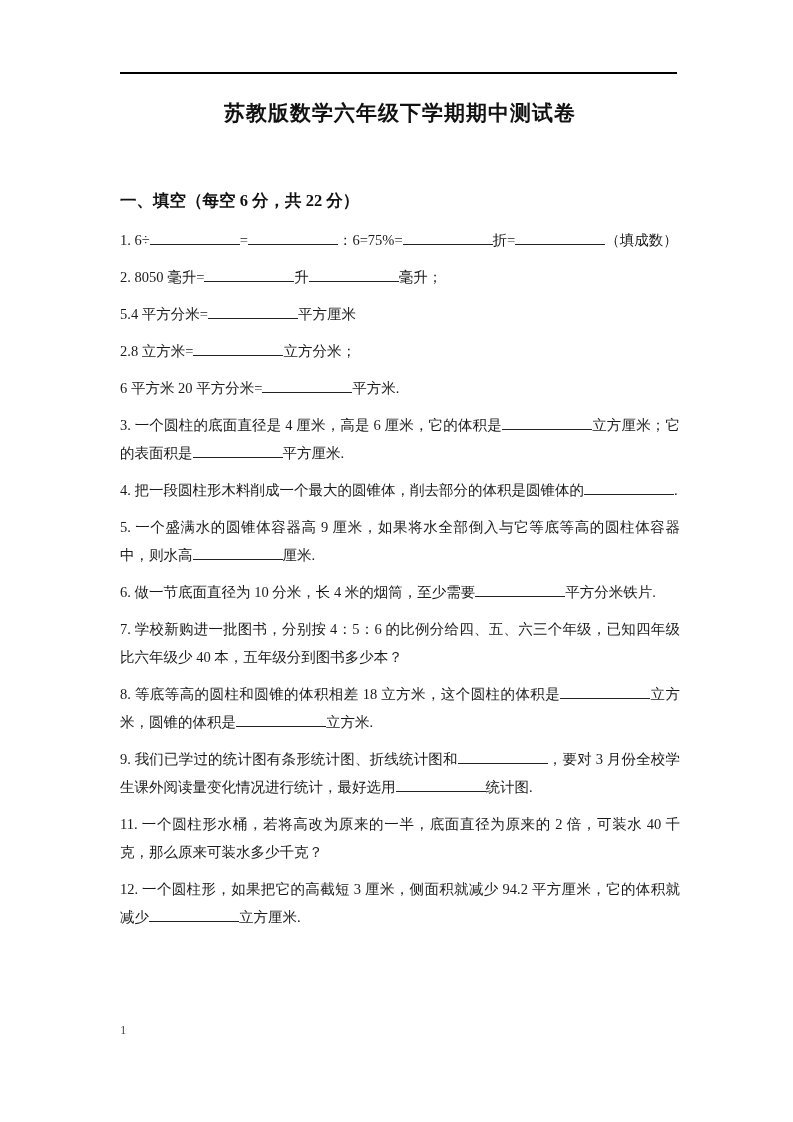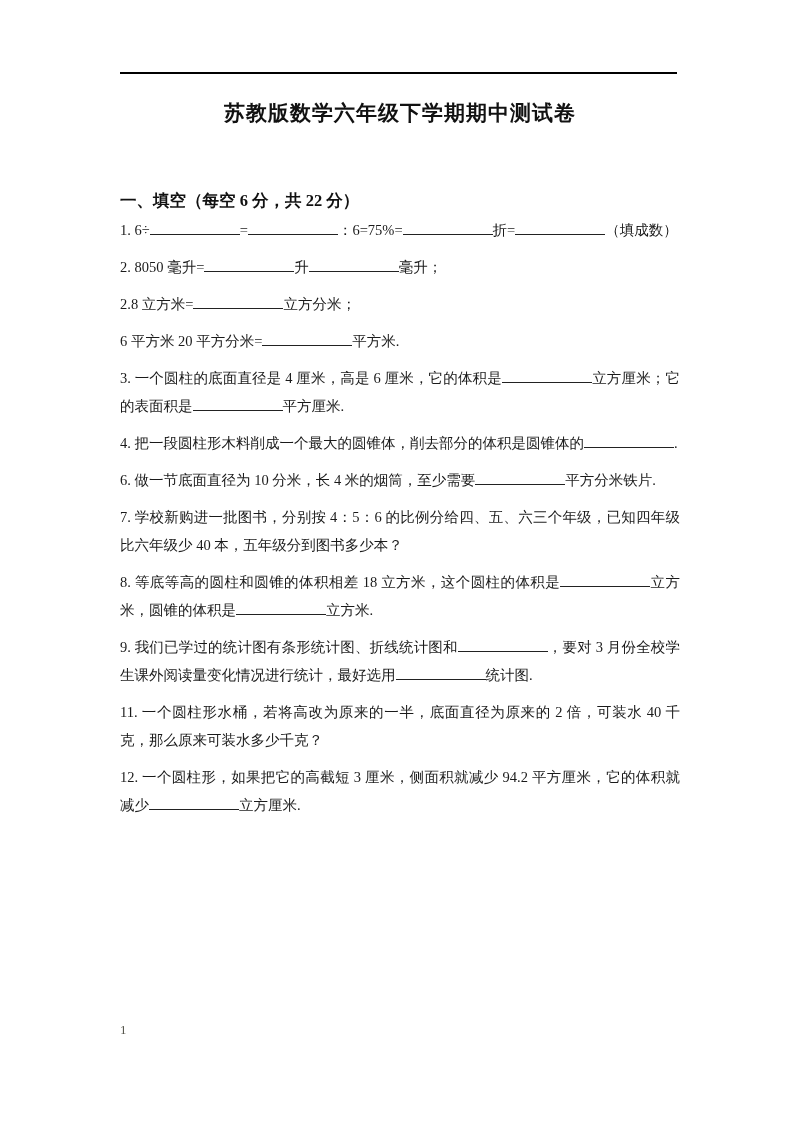--- a/index.html
+++ b/index.html
@@ -39,21 +39,21 @@
     color: #111111;
   }
   .section-heading {
     margin: 62px 0 0 0;
     font-size: 16.5px;
     line-height: 22px;
     font-weight: bold;
     color: #111111;
   }
   .question-list {
-    margin-top: 4px;
+    margin-top: 14px;
   }
   .question {
     margin: 0 0 9px 0;
     font-size: 14.5px;
     line-height: 28px;
     text-align: justify;
     text-justify: inter-ideograph;
     color: #1a1a1a;
   }
   .blank {
@@ -79,24 +79,26 @@
   <div class="header-rule"></div>
 
   <div class="content">
     <h1 class="doc-title">苏教版数学六年级下学期期中测试卷</h1>
 
     <h2 class="section-heading">一、填空（每空 6 分，共 22 分）</h2>
 
     <div class="question-list">
         <p class="question">1. 6÷<span class="blank"></span>=<span class="blank"></span>：6=75%=<span class="blank"></span>折=<span class="blank"></span>（填成数）</p>
         <p class="question">2. 8050 毫升=<span class="blank"></span>升<span class="blank"></span>毫升；</p>
+        <p class="question">5.4 平方分米=<span class="blank"></span>平方厘米</p>
         <p class="question">2.8 立方米=<span class="blank"></span>立方分米；</p>
         <p class="question">6 平方米 20 平方分米=<span class="blank"></span>平方米.</p>
         <p class="question">3. 一个圆柱的底面直径是 4 厘米，高是 6 厘米，它的体积是<span class="blank"></span>立方厘米；它的表面积是<span class="blank"></span>平方厘米.</p>
         <p class="question">4. 把一段圆柱形木料削成一个最大的圆锥体，削去部分的体积是圆锥体的<span class="blank"></span>.</p>
+        <p class="question">5. 一个盛满水的圆锥体容器高 9 厘米，如果将水全部倒入与它等底等高的圆柱体容器中，则水高<span class="blank"></span>厘米.</p>
         <p class="question">6. 做一节底面直径为 10 分米，长 4 米的烟筒，至少需要<span class="blank"></span>平方分米铁片.</p>
         <p class="question">7. 学校新购进一批图书，分别按 4：5：6 的比例分给四、五、六三个年级，已知四年级比六年级少 40 本，五年级分到图书多少本？</p>
         <p class="question">8. 等底等高的圆柱和圆锥的体积相差 18 立方米，这个圆柱的体积是<span class="blank"></span>立方米，圆锥的体积是<span class="blank"></span>立方米.</p>
         <p class="question">9. 我们已学过的统计图有条形统计图、折线统计图和<span class="blank"></span>，要对 3 月份全校学生课外阅读量变化情况进行统计，最好选用<span class="blank"></span>统计图.</p>
         <p class="question">11. 一个圆柱形水桶，若将高改为原来的一半，底面直径为原来的 2 倍，可装水 40 千克，那么原来可装水多少千克？</p>
         <p class="question">12. 一个圆柱形，如果把它的高截短 3 厘米，侧面积就减少 94.2 平方厘米，它的体积就减少<span class="blank"></span>立方厘米.</p>
       </div>
   </div>
 
   <div class="page-number">1</div>

